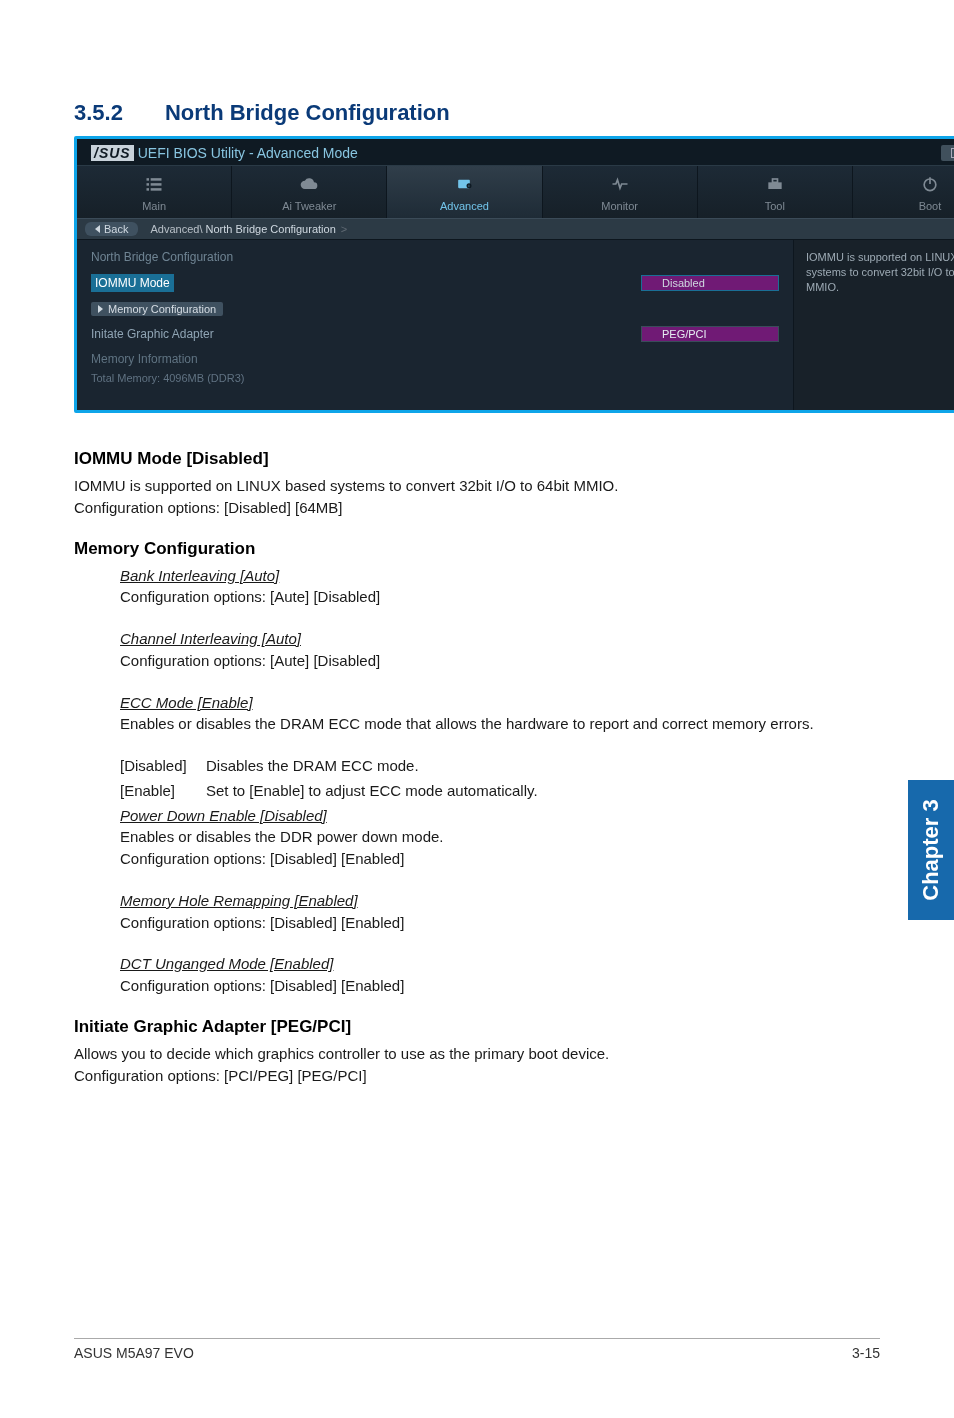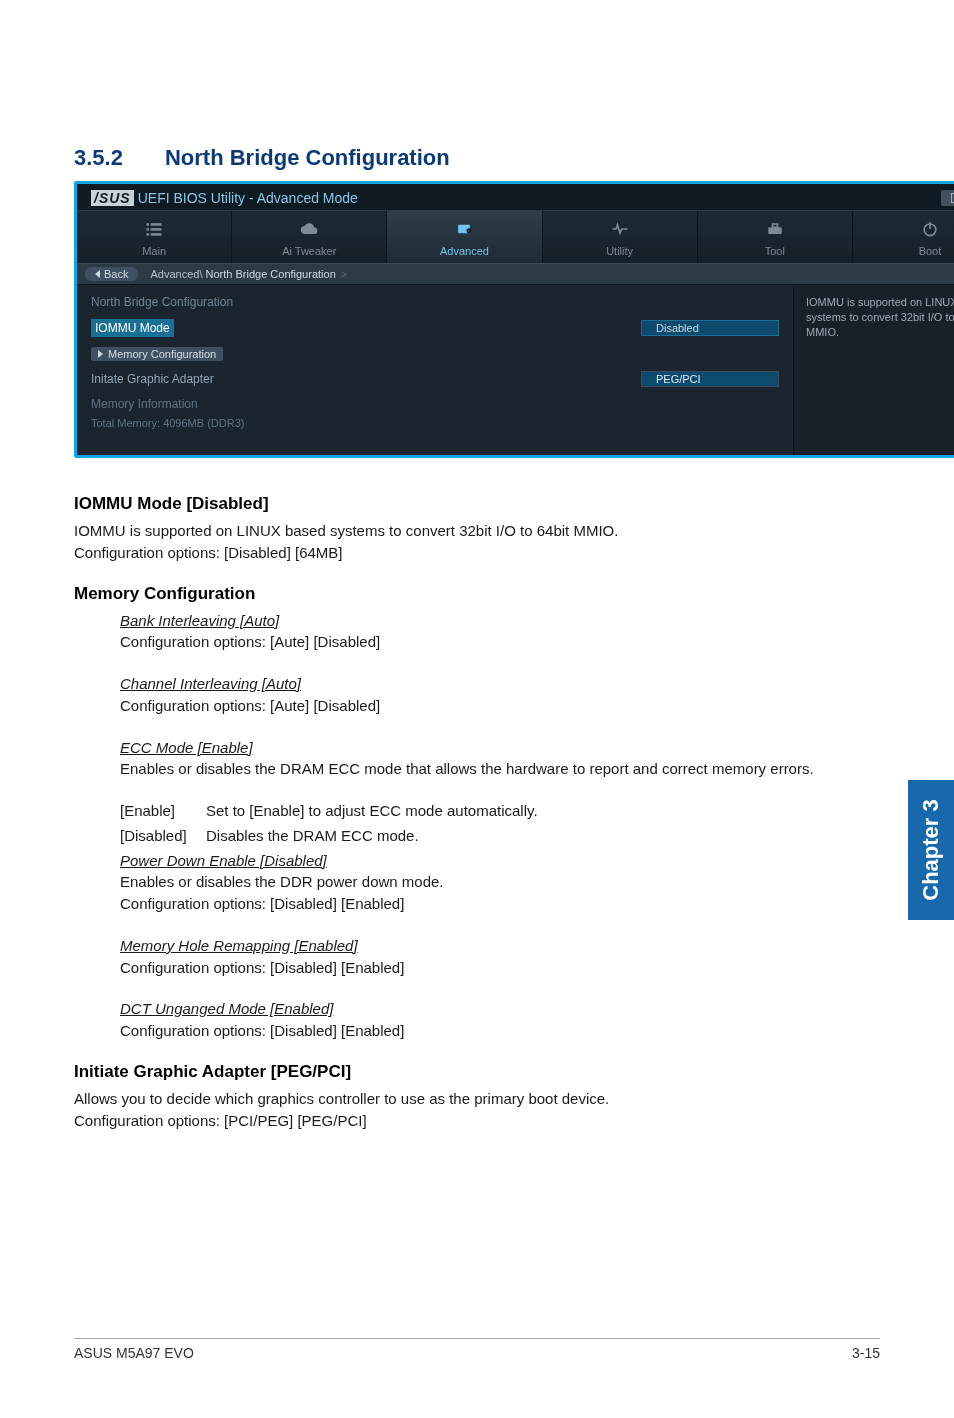--- a/index.html
+++ b/index.html
@@ -13,21 +13,20 @@
     }
     .page-content { padding: 100px 74px 60px 74px; }
 
     .section-title {
       color: #0a3a78;
       font-size: 22px;
       font-weight: bold;
       margin-bottom: 10px;
       display: flex;
       align-items: baseline;
-      margin-top: 45px;
     }
     .section-num { margin-right: 42px; }
 
     
     .bios {
       background: #1a2530;
       border: 3px solid #0ea5e9;
       border-radius: 2px;
       color: #b8c0c8;
       font-size: 12px;
@@ -141,23 +140,23 @@
       line-height:1.35;
     }
     .bios-row { display:flex; align-items:center; margin-bottom:10px;gap:36px; }
     .bios-sel {
       background:#1a6f96;
       color:#fff;
       padding:2px 4px;
     }
     .field-box {
       margin-left:auto;
-      background:#0c4a6e;
+      background:#701a75;
       border:1px solid #3a4c5a;
-      padding:1px 14px;
+      padding:1px 20px;
       min-width:138px;
       font-size:11px;
       color:#cfd8e0;
     }
     .field-box.light { color:#e6ecf2; }
     .sub-btn {
       background:#3f5160;
       color:#d6dde4;
       padding:1px 7px;
       border-radius:2px;
@@ -271,21 +270,21 @@
             <rect x="5" y="7" width="14" height="10" rx="1" fill="#72c4ea"></rect>
             <circle cx="18" cy="14" r="3" fill="#0f1a23"></circle>
             <text x="18" y="16" text-anchor="middle" font-size="5" fill="#72c4ea">i</text>
           </svg>
         <div class="bios-tab-label">Advanced</div>
       </div>
       <div class="bios-tab">
         <svg viewBox="0 0 24 24">
             <path fill="none" stroke="#7f8a94" stroke-width="2" d="M3 12h4l2-5 3 10 2-5h7"></path>
           </svg>
-        <div class="bios-tab-label">Utility</div>
+        <div class="bios-tab-label">Monitor</div>
       </div>
       <div class="bios-tab">
         <svg viewBox="0 0 24 24">
             <rect x="4" y="10" width="16" height="8" fill="#7f8a94"></rect>
             <rect x="9" y="6" width="6" height="4" fill="none" stroke="#7f8a94" stroke-width="2"></rect>
           </svg>
         <div class="bios-tab-label">Tool</div>
       </div>
       <div class="bios-tab">
         <svg viewBox="0 0 24 24">
@@ -347,32 +346,32 @@
     <p class="para-gap">Configuration options: [Aute] [Disabled]</p>
 
     <p><span class="ulline">Channel Interleaving [Auto]</span></p>
     <p class="para-gap">Configuration options: [Aute] [Disabled]</p>
 
     <p><span class="ulline">ECC Mode [Enable]</span></p>
     <p class="para-gap">Enables or disables the DRAM ECC mode that allows the hardware to report and correct memory errors.</p>
 
     <div class="opt-row">
       <div class="opt-key">
+          <p>[Disabled]</p>
+        </div>
+      <div>
+          <p>Disables the DRAM ECC mode.</p>
+        </div>
+    </div>
+    <div class="opt-row">
+      <div class="opt-key">
           <p>[Enable]</p>
         </div>
       <div>
           <p>Set to [Enable] to adjust ECC mode automatically.</p>
-        </div>
-    </div>
-    <div class="opt-row">
-      <div class="opt-key">
-          <p>[Disabled]</p>
-        </div>
-      <div>
-          <p>Disables the DRAM ECC mode.</p>
         </div>
     </div>
 
     <p style="margin-top:2px;"><span class="ulline">Power Down Enable [Disabled]</span></p>
     <p>Enables or disables the DDR power down mode.</p>
     <p class="para-gap">Configuration options: [Disabled] [Enabled]</p>
 
     <p><span class="ulline">Memory Hole Remapping [Enabled]</span></p>
     <p class="para-gap">Configuration options: [Disabled] [Enabled]</p>
 

